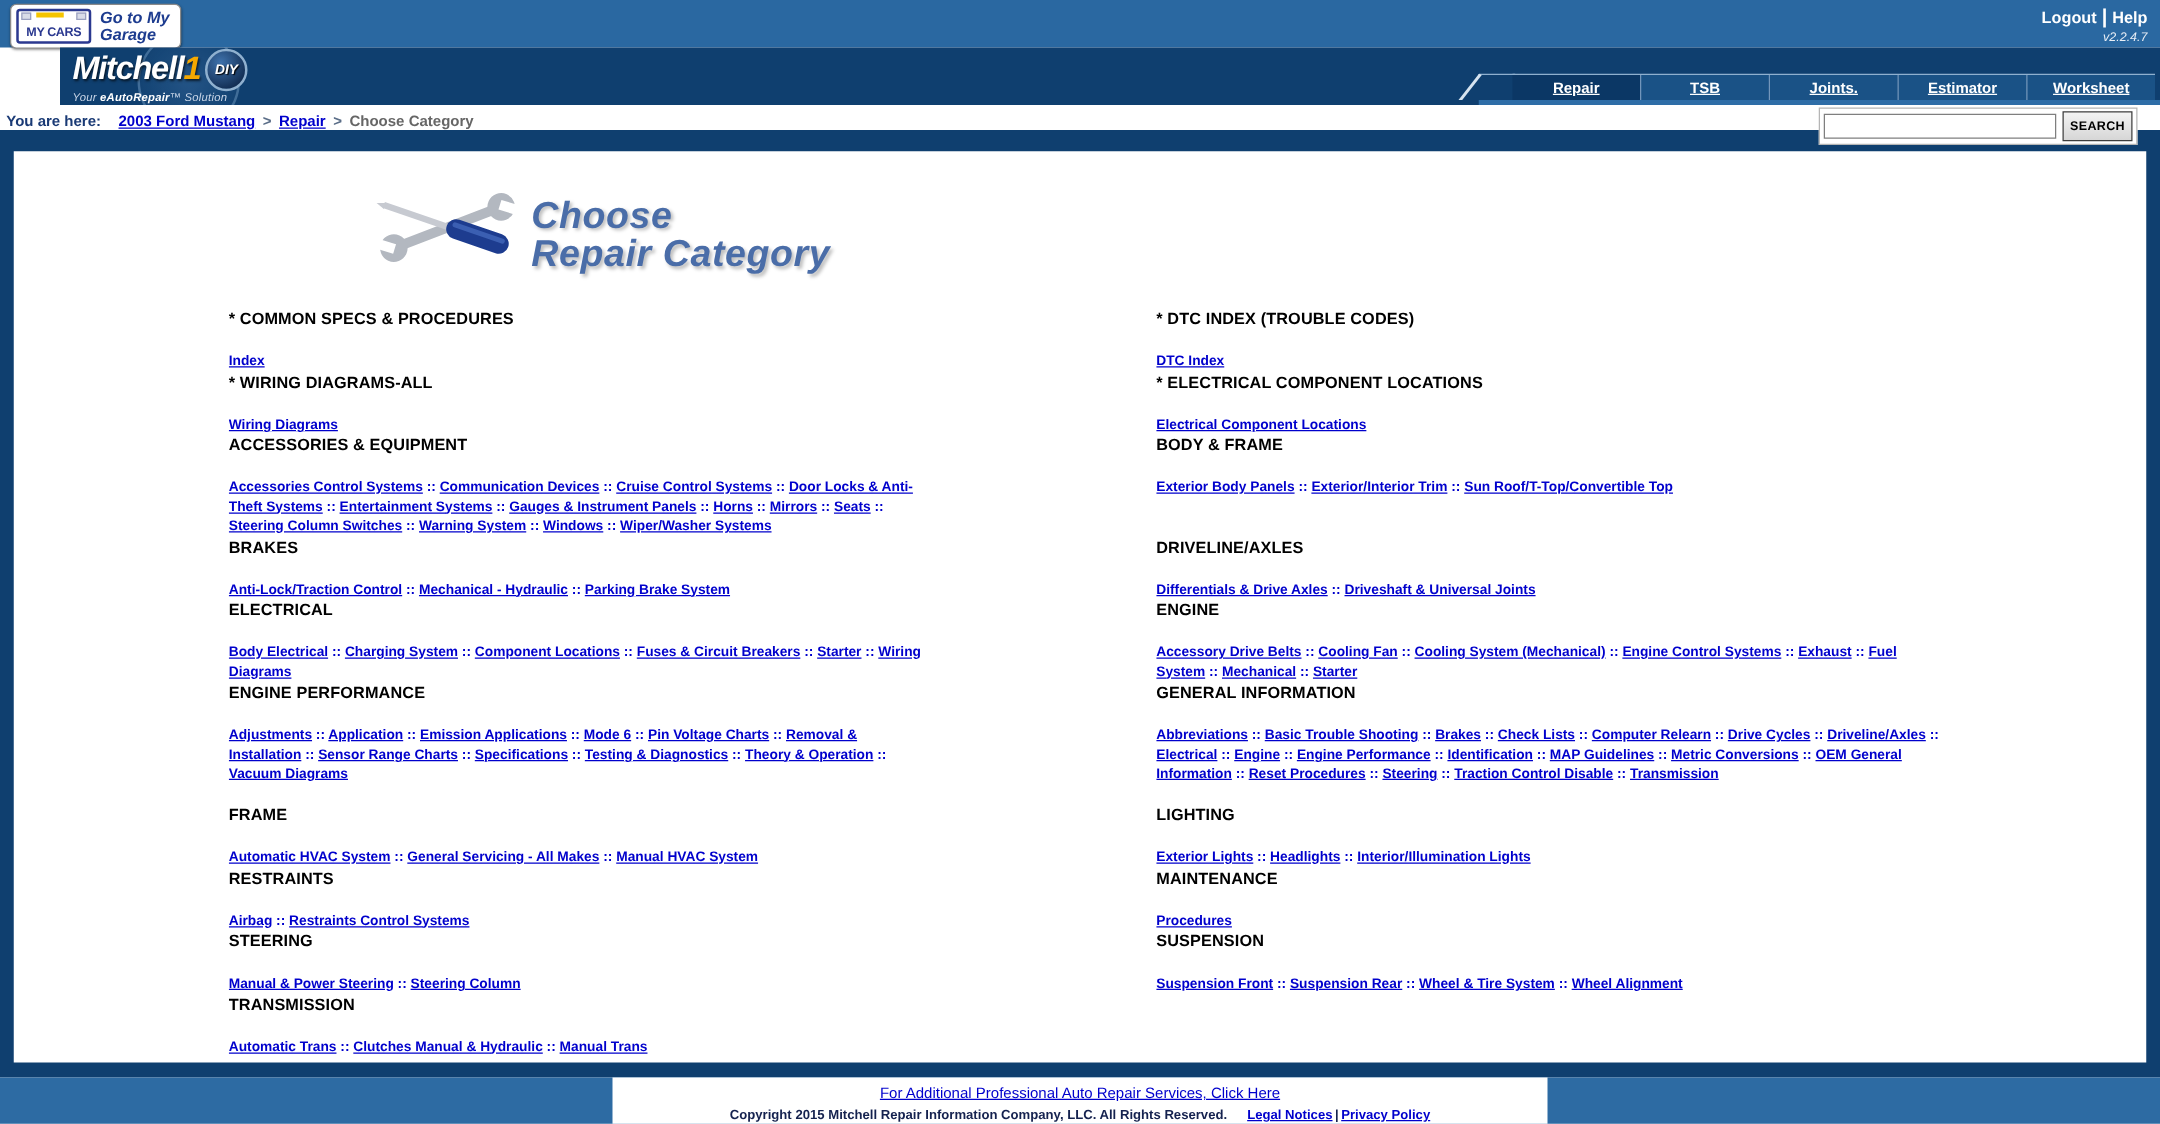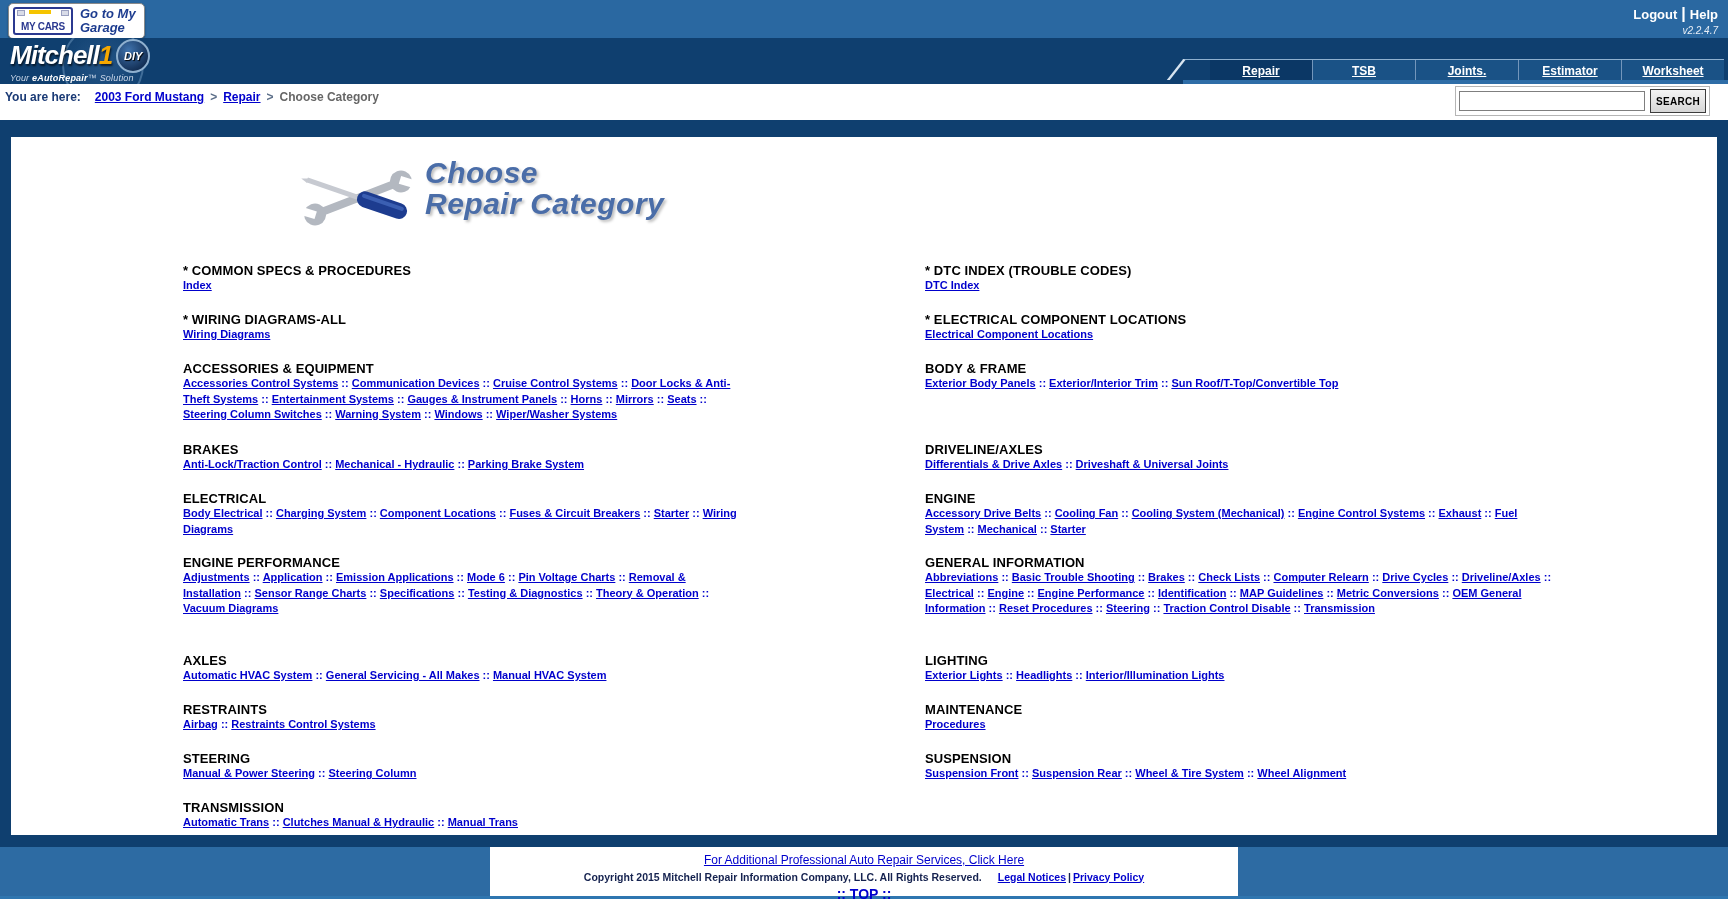--- a/index.html
+++ b/index.html
@@ -21,21 +21,21 @@
   .plate-strip{position:absolute;top:1px;left:14px;width:22px;height:4px;background:#f5c400;}
   .plate-bolt{position:absolute;top:1px;width:6px;height:4px;background:#d9dce8;border:1px solid #9aa0c0;}
   .plate-bolt.l{left:2px}.plate-bolt.r{right:2px}
   .plate-text{font-size:10px;font-weight:bold;color:#2b3990;letter-spacing:-0.3px;line-height:13px;}
   .garage-label{font-style:italic;font-weight:bold;font-size:13px;line-height:14px;color:#1d3c8f;}
   .top-right{position:absolute;right:10px;top:5px;text-align:right;color:#fff;}
   .top-right a{color:#fff;font-weight:bold;font-size:13px;cursor:pointer;}
   .top-right .pipe{font-weight:bold;margin:0 4px;}
   .version{font-size:10px;font-style:italic;color:#e8eef6;margin-top:2px;}
   
-  .navband{height:46px;background:#0f3f6f;position:relative;overflow:hidden;}
+  .navband{height:46px;background:#0f3f6f;position:relative;overflow:hidden;margin-left:48px;}
   .logo-circle{
     position:absolute;left:62px;top:-14px;width:78px;height:78px;border-radius:50%;
     border:2px solid rgba(150,185,220,.35);
     background:radial-gradient(circle,rgba(110,160,215,.22) 0%,rgba(110,160,215,.05) 70%);
   }
   .logo{position:absolute;left:10px;top:1px;}
   .brand{font-size:26px;font-weight:bold;font-style:italic;color:#ffffff;line-height:26px;
     text-shadow:1px 2px 2px rgba(0,0,0,.65);letter-spacing:-1px;}
   .brand .one{color:#f5a800;}
   .diy-badge{
@@ -55,21 +55,21 @@
   .tabs{display:flex;border-top:1px solid #8fb0cf;}
   .tab{
     width:102px;height:20px;line-height:20px;text-align:center;background:#1a5286;
     border-left:1px solid #7396bb;cursor:pointer;
   }
   .tab:first-child{border-left:none;}
   .tab.active{background:#0b3765;}
   .tab .tab-label{color:#ffffff;font-weight:bold;font-size:12px;text-decoration:underline;}
   .tabs-underbar{position:absolute;right:0;bottom:0;width:545px;height:4px;background:#2e6da7;}
   
-  .crumbband{height:36px;background:#ffffff;position:relative;}
+  .crumbband{height:20px;background:#ffffff;position:relative;}
   .breadcrumb{position:absolute;left:5px;top:6px;font-size:12px;font-weight:bold;color:#1a3a75;}
   .breadcrumb .bc-prefix{margin-right:10px;}
   .bc-link{color:#0000cc;text-decoration:underline;cursor:pointer;margin:0 4px;}
   .bc-sep{color:#5b6e88;margin:0 2px;}
   .bc-current{color:#666666;margin-left:4px;}
   .searchbox{
     position:absolute;right:18px;top:2px;border:1px solid #b5b5b5;background:#fff;
     padding:2px 3px;display:flex;align-items:center;gap:5px;
   }
   .search-input{width:178px;height:18px;border:1px solid #7f7f7f;font-size:12px;padding:0 3px;}
@@ -77,31 +77,31 @@
     height:24px;padding:0 5px;font-size:10px;font-weight:bold;color:#000;
     background:linear-gradient(#f4f4f4,#d6d6d6);border:1px solid #3c3c3c;cursor:pointer;
     font-family:"Liberation Sans",sans-serif;letter-spacing:.3px;
   }
   
   .main{background:#0f3f6f;padding:17px 11px 12px 11px;}
   .panel{background:#ffffff;min-height:696px;position:relative;}
   .title-area{position:relative;height:126px;}
   .tools-icon{position:absolute;left:282px;top:22px;}
   .page-title{
-    position:absolute;left:414px;top:20px;font-size:30px;line-height:31px;
+    position:absolute;left:414px;top:36px;font-size:30px;line-height:31px;
     font-weight:bold;font-style:italic;color:#4a6da8;text-shadow:2px 2px 3px #bdbdbd;
     letter-spacing:.5px;
   }
   
   .category-grid{display:grid;grid-template-columns:742px auto;margin-left:172px;padding-bottom:4px;}
   .cat-cell{overflow:hidden;}
   .cat-cell.left{max-width:556px;}
   .cat-cell.right{max-width:628px;}
   .cat-title{font-size:13px;font-weight:bold;color:#000;line-height:15px;letter-spacing:.1px;}
-  .cat-links{font-size:11px;font-weight:bold;line-height:15.5px;}
+  .cat-links{font-size:11px;font-weight:bold;line-height:15.5px;margin-top:20px;}
   .cat-link{color:#0000cc;text-decoration:underline;cursor:pointer;}
   .cat-sep{color:#0000cc;}
   
   .footerband{height:49px;background:#2d6ba3;}
   .footerbox{width:748px;height:49px;margin:0 auto;background:#ffffff;text-align:center;padding-top:3px;box-sizing:border-box;}
   .footer-link{font-size:12px;color:#0000cc;text-decoration:underline;cursor:pointer;}
   .copyline{font-size:10.5px;font-weight:bold;color:#15224f;margin-top:3px;}
   .copyline .flinks{margin-left:16px;}
   .copyline a{color:#0000cc;text-decoration:underline;cursor:pointer;}
   .copyline .pipe{color:#15224f;margin:0 2px;}
@@ -230,21 +230,21 @@
         </div>
         <div class="cat-cell left" style="min-height: 98px;">
           <div class="cat-title">ENGINE PERFORMANCE</div>
           <div class="cat-links"><a class="cat-link">Adjustments</a><span class="cat-sep"> :: </span><a class="cat-link">Application</a><span class="cat-sep"> :: </span><a class="cat-link">Emission Applications</a><span class="cat-sep"> :: </span><a class="cat-link">Mode 6</a><span class="cat-sep"> :: </span><a class="cat-link">Pin Voltage Charts</a><span class="cat-sep"> :: </span><a class="cat-link">Removal &amp; Installation</a><span class="cat-sep"> :: </span><a class="cat-link">Sensor Range Charts</a><span class="cat-sep"> :: </span><a class="cat-link">Specifications</a><span class="cat-sep"> :: </span><a class="cat-link">Testing &amp; Diagnostics</a><span class="cat-sep"> :: </span><a class="cat-link">Theory &amp; Operation</a><span class="cat-sep"> :: </span><a class="cat-link">Vacuum Diagrams</a></div>
         </div>
         <div class="cat-cell right" style="min-height: 98px;">
           <div class="cat-title">GENERAL INFORMATION</div>
           <div class="cat-links"><a class="cat-link">Abbreviations</a><span class="cat-sep"> :: </span><a class="cat-link">Basic Trouble Shooting</a><span class="cat-sep"> :: </span><a class="cat-link">Brakes</a><span class="cat-sep"> :: </span><a class="cat-link">Check Lists</a><span class="cat-sep"> :: </span><a class="cat-link">Computer Relearn</a><span class="cat-sep"> :: </span><a class="cat-link">Drive Cycles</a><span class="cat-sep"> :: </span><a class="cat-link">Driveline/Axles</a><span class="cat-sep"> :: </span><a class="cat-link">Electrical</a><span class="cat-sep"> :: </span><a class="cat-link">Engine</a><span class="cat-sep"> :: </span><a class="cat-link">Engine Performance</a><span class="cat-sep"> :: </span><a class="cat-link">Identification</a><span class="cat-sep"> :: </span><a class="cat-link">MAP Guidelines</a><span class="cat-sep"> :: </span><a class="cat-link">Metric Conversions</a><span class="cat-sep"> :: </span><a class="cat-link">OEM General Information</a><span class="cat-sep"> :: </span><a class="cat-link">Reset Procedures</a><span class="cat-sep"> :: </span><a class="cat-link">Steering</a><span class="cat-sep"> :: </span><a class="cat-link">Traction Control Disable</a><span class="cat-sep"> :: </span><a class="cat-link">Transmission</a></div>
         </div>
         <div class="cat-cell left" style="min-height: 49px;">
-          <div class="cat-title">AXLES</div>
+          <div class="cat-title">FRAME</div>
           <div class="cat-links"><a class="cat-link">Automatic HVAC System</a><span class="cat-sep"> :: </span><a class="cat-link">General Servicing - All Makes</a><span class="cat-sep"> :: </span><a class="cat-link">Manual HVAC System</a></div>
         </div>
         <div class="cat-cell right" style="min-height: 49px;">
           <div class="cat-title">LIGHTING</div>
           <div class="cat-links"><a class="cat-link">Exterior Lights</a><span class="cat-sep"> :: </span><a class="cat-link">Headlights</a><span class="cat-sep"> :: </span><a class="cat-link">Interior/Illumination Lights</a></div>
         </div>
         <div class="cat-cell right" style="min-height: 49px;">
           <div class="cat-title">RESTRAINTS</div>
           <div class="cat-links"><a class="cat-link">Airbag</a><span class="cat-sep"> :: </span><a class="cat-link">Restraints Control Systems</a></div>
         </div>

